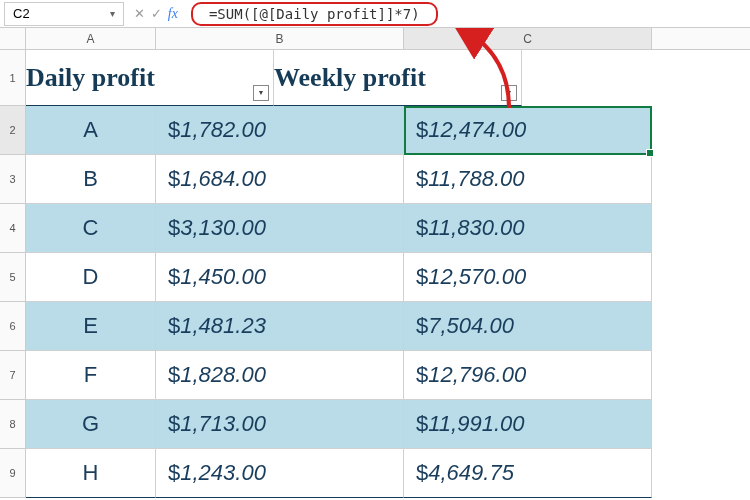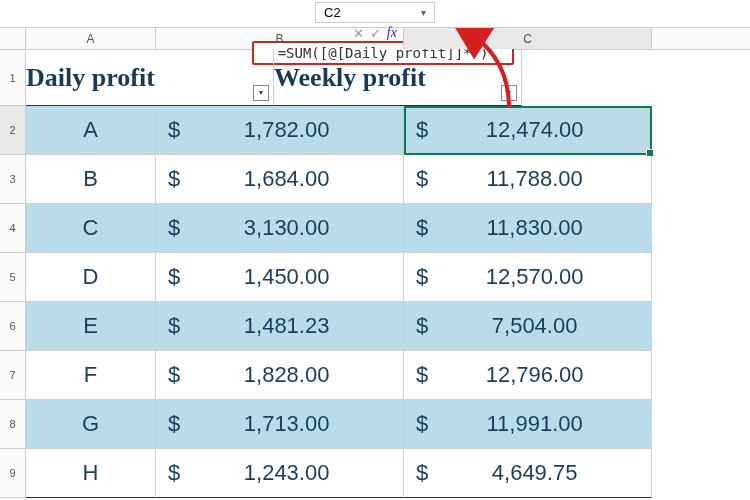--- a/index.html
+++ b/index.html
@@ -11,21 +11,20 @@
       overflow: hidden;
       position: relative;
     }
     .formula-bar {
       display: flex;
       align-items: center;
       height: 28px;
       border-bottom: 1px solid #ccc;
       background: #fff;
       font-size: 13px;
-      flex-direction: column;
     }
     .name-box {
       width: 120px;
       height: 24px;
       margin: 2px 4px;
       padding: 2px 8px;
       border: 1px solid #ccc;
       background: #fff;
       display: flex;
       align-items: center;
@@ -40,27 +39,27 @@
       align-items: center;
       gap: 6px;
       padding: 0 6px;
       color: #999;
       font-size: 13px;
     }
     .fx-label {
       font-style: italic;
       font-family: 'Times New Roman', serif;
       font-size: 14px;
-      color: #4c1d95;
+      color: #3b82f6;
     }
     .formula-highlight {
       border: 2px solid #d62020;
-      border-radius: 2px;
-      padding: 2px 24px;
-      margin-left: 16px;
+      border-radius: 10px;
+      padding: 2px 16px;
+      margin-left: 7px;
       font-family: Consolas, monospace;
       font-size: 14px;
       color: #333;
       background: #fff;
     }
     .col-headers {
       display: flex;
       height: 22px;
       border-bottom: 1px solid #ccc;
       background: #fafafa;
@@ -125,21 +124,21 @@
     }
     .site-cell {
       width: 130px;
       justify-content: center;
       font-family: Arial, sans-serif;
     }
     .money-cell { padding: 0 10px; }
     .money-b { width: 248px; }
     .money-c { width: 248px; }
     .dollar { flex: 0 0 auto; padding-left: 2px; }
-    .amount { flex: 1; text-align: center; font-variant-numeric: tabular-nums; }
+    .amount { flex: 1; text-align: left; font-variant-numeric: tabular-nums; font-style: italic; }
     .selected-cell {
       outline: 2px solid #107c41;
       outline-offset: -2px;
       position: relative;
     }
     .selected-cell::after {
       content: '';
       position: absolute;
       right: -3px;
       bottom: -3px;

